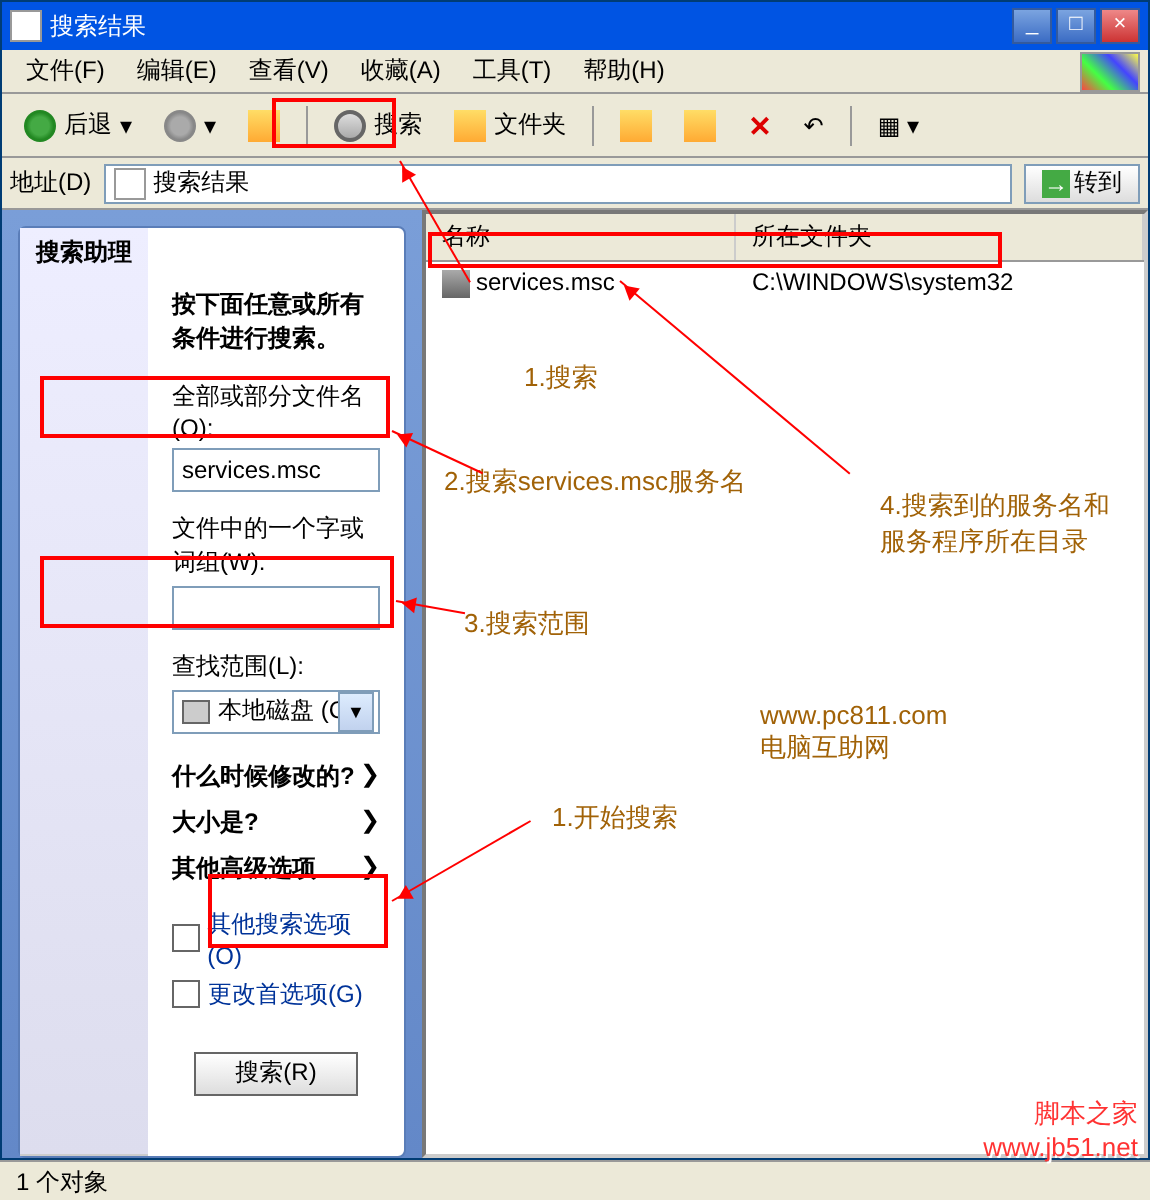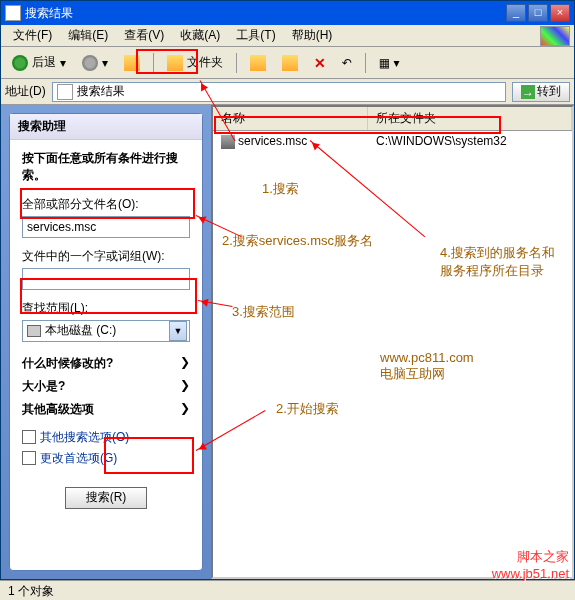--- a/index.html
+++ b/index.html
@@ -23,23 +23,23 @@
 .search-icon{background:linear-gradient(#ddd,#aaa);border-radius:50%;border:2px solid #666}
 .folder-icon{background:linear-gradient(#fd6,#fa3)}
 .sep{width:1px;height:20px;background:#999;margin:0 4px}
 .red-x{color:#d00;font-weight:bold;font-size:14px}
 .addr-bar{background:#ece9d8;height:26px;display:flex;align-items:center;padding:0 4px;gap:6px;border-bottom:1px solid #999}
 .addr-input{flex:1;height:20px;border:1px solid #7f9db9;background:#fff;padding:0 4px;display:flex;align-items:center;gap:4px}
 .go-btn{height:20px;padding:0 8px;border:1px solid #7f9db9;background:linear-gradient(#fff,#ddd);cursor:pointer;display:flex;align-items:center;gap:2px}
 .go-arrow{width:14px;height:14px;background:#4a4;color:#fff;text-align:center;line-height:14px}
 .content{flex:1;display:flex;overflow:hidden}
 .sidebar{width:210px;background:linear-gradient(#7a9ed8,#6388c8);padding:8px;display:flex;flex-direction:column}
-.panel{background:#fff;border:1px solid #5a7db8;border-radius:4px;flex:1;display:flex;flex-direction:column}
+.panel{background:#fff;border:1px solid #5a7db8;border-radius:4px;flex:1;display:flex;flex-direction:row}
 .panel-hdr{background:linear-gradient(#eef,#dde);padding:4px 8px;font-weight:bold;border-bottom:1px solid #ccc}
-.panel-body{padding:10px 12px;flex:1;overflow:auto}
+.panel-body{padding:30px 12px;flex:1;overflow:auto}
 .instr{font-weight:bold;margin-bottom:12px;line-height:1.4}
 .label{margin-bottom:3px}
 .field{width:100%;height:22px;border:1px solid #7f9db9;padding:0 4px;margin-bottom:10px}
 .select{width:100%;height:22px;border:1px solid #7f9db9;background:#fff;display:flex;align-items:center;padding:0 4px;margin-bottom:10px;position:relative}
 .select::after{content:"▼";position:absolute;right:2px;background:linear-gradient(#ddecfe,#c1d2ee);border:1px solid #7f9db9;width:16px;height:18px;text-align:center;line-height:18px;font-size:9px}
 .disk-icon{width:14px;height:12px;background:#ccc;border:1px solid #666;display:inline-block;margin-right:4px}
 .opt{font-weight:bold;padding:3px 0;cursor:pointer;display:flex;justify-content:space-between}
 .opt::after{content:"❯";font-weight:normal}
 .link{color:#003399;padding:2px 0;cursor:pointer;display:flex;align-items:center;gap:4px}
 .link-icon{width:14px;height:14px;border:1px solid #666;display:inline-block}
@@ -87,20 +87,24 @@
   </div>
 
   <div class="toolbar">
     <div class="tb-btn"><span class="tb-icon back-icon"></span><span>后退</span> ▾</div>
     <div class="tb-btn"><span class="tb-icon fwd-icon"></span>▾</div>
     <div class="tb-btn">
         <span class="tb-icon up-icon"></span>
       </div>
     <span class="sep"></span>
     <div class="tb-btn">
+        <span class="tb-icon search-icon"></span>
+        <span>搜索</span>
+      </div>
+    <div class="tb-btn">
         <span class="tb-icon folder-icon"></span>
         <span>文件夹</span>
       </div>
     <span class="sep"></span>
     <div class="tb-btn">
         <span class="tb-icon folder-icon"></span>
       </div>
     <div class="tb-btn">
         <span class="tb-icon folder-icon"></span>
       </div>
@@ -173,21 +177,21 @@
 
 <div class="redbox" style="left:136px;top:49px;width:62px;height:25px"></div>
 <div class="redbox" style="left:20px;top:188px;width:175px;height:31px"></div>
 <div class="redbox" style="left:20px;top:278px;width:177px;height:36px"></div>
 <div class="redbox" style="left:104px;top:437px;width:90px;height:37px"></div>
 <div class="redbox" style="left:214px;top:116px;width:287px;height:18px"></div>
 
 <div class="annot" style="left:262px;top:180px">1.搜索</div>
 <div class="annot" style="left:222px;top:232px">2.搜索services.msc服务名</div>
 <div class="annot" style="left:232px;top:303px">3.搜索范围</div>
-<div class="annot" style="left:276px;top:400px">2.开始搜索</div>
+<div class="annot" style="left:276px;top:400px">1.开始搜索</div>
 <div class="annot" style="left:440px;top:244px;width:120px">4.搜索到的服务名和服务程序所在目录</div>
 <div class="annot" style="left:380px;top:350px">www.pc811.com</div>
 <div class="annot" style="left:380px;top:365px">电脑互助网</div>
 
 <div class="arrow arrowL" style="left:200px;top:80px;width:70px;transform:rotate(60deg);transform-origin:left"></div>
 <div class="arrow arrowL" style="left:196px;top:215px;width:50px;transform:rotate(25deg);transform-origin:left"></div>
 <div class="arrow arrowL" style="left:198px;top:300px;width:35px;transform:rotate(10deg);transform-origin:left"></div>
 <div class="arrow arrowL" style="left:196px;top:450px;width:80px;transform:rotate(-30deg);transform-origin:left"></div>
 <div class="arrow arrowL" style="left:310px;top:140px;width:150px;transform:rotate(40deg);transform-origin:left"></div>
 

